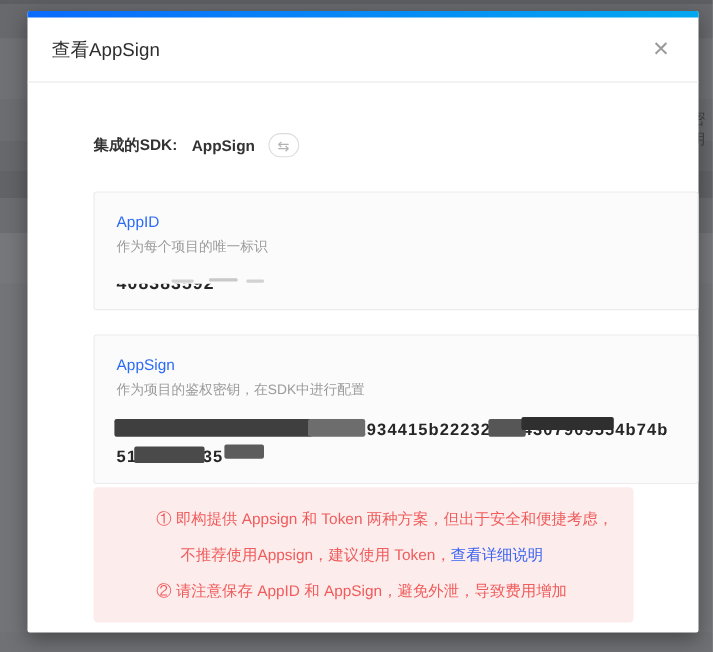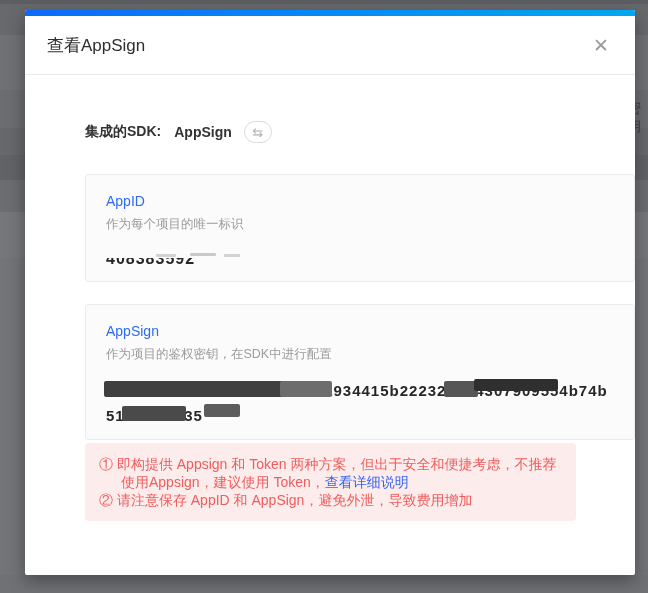--- a/index.html
+++ b/index.html
@@ -63,21 +63,21 @@
   .rbar { position:absolute; border-radius:2px; }
   .rb-a { left:-2px; top:3px; width:180px; height:16px; background:#3f3f3f; }
   .rb-b { left:174px; top:3px; width:52px; height:16px; background:#6d6d6d; }
   .rb-c { left:338px; top:3px; width:34px; height:16px; background:#565656; }
   .rb-d { left:368px; top:1px; width:84px; height:12px; background:#2f2f2f; }
   .rb-e { left:16px; top:28px; width:64px; height:15px; background:#4a4a4a; }
   .rb-f { left:98px; top:26px; width:36px; height:13px; background:#5c5c5c; }
 
   
   .notice { width:491px; background:#fdecec; border-radius:4px; padding:12px 14px; }
-  .notice p { font-size:14px; line-height:18px; color:#f05c5c; padding-left:22px; text-indent:-22px; }
+  .notice p { font-size:14px; line-height:33px; color:#f05c5c; padding-left:22px; text-indent:-22px;margin-left:43px; }
   .notice .marker { display:inline; }
   .notice a { color:#3a63f1; text-decoration:none; cursor:pointer; }
 </style>
 </head>
 <body>
 
 <div class="backdrop">
   <div class="band band0"></div>
   <div class="band band1"></div>
   <div class="band band2"></div>

